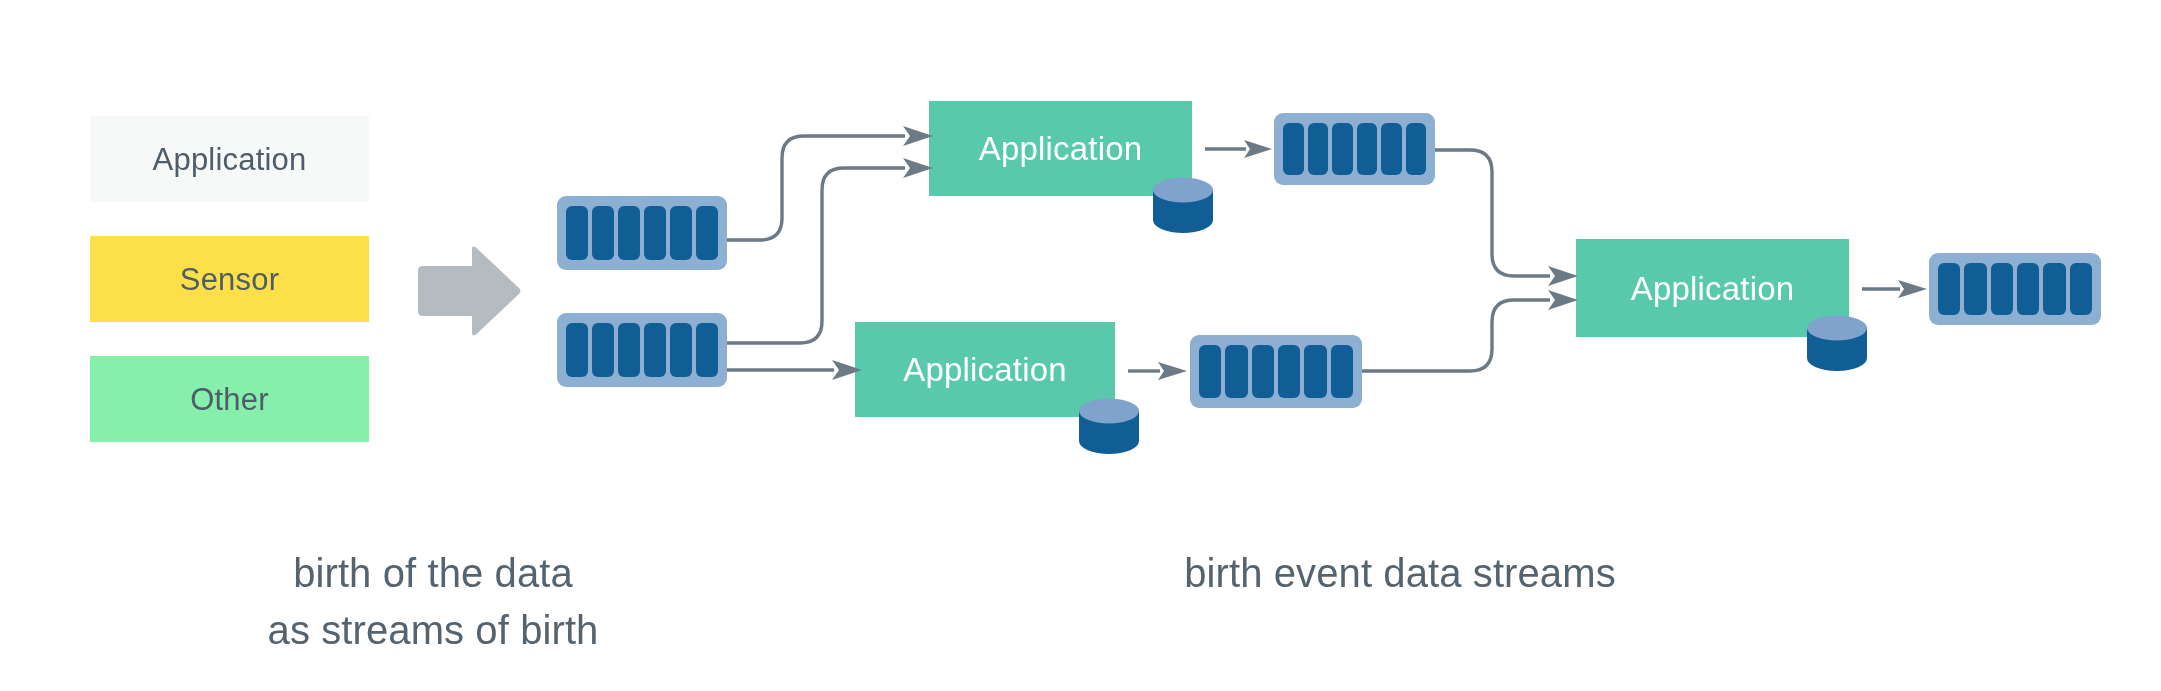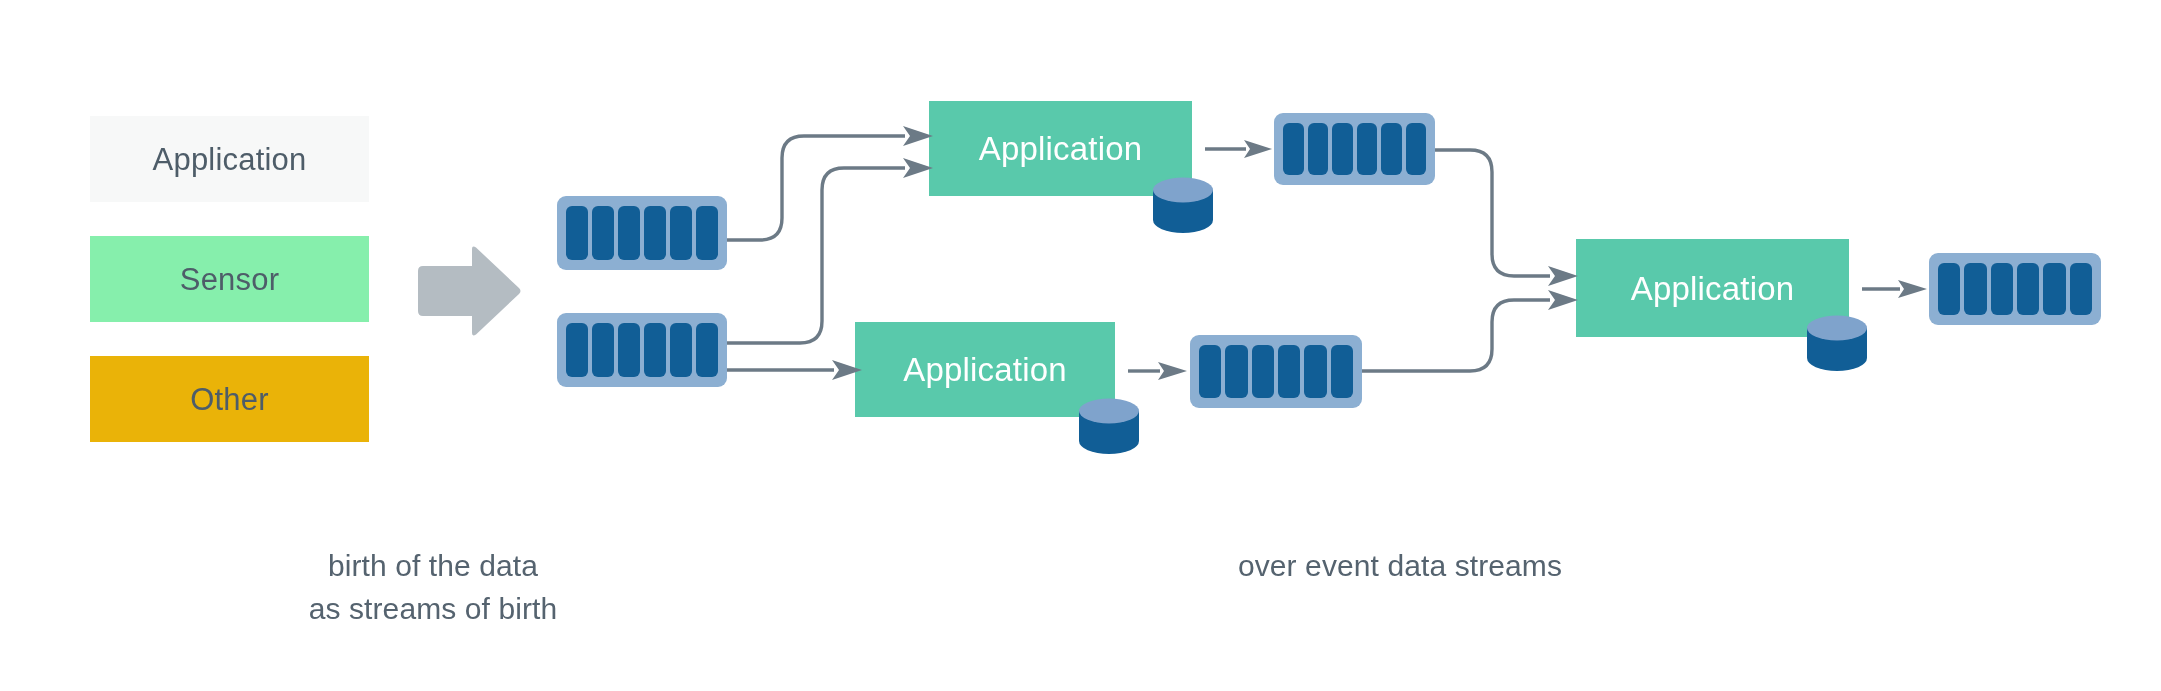--- a/index.html
+++ b/index.html
@@ -101,40 +101,40 @@
   #connectors polygon.head {
     fill: #6c7a86;
     stroke: none;
   }
 
   
   .caption {
     position: absolute;
     text-align: center;
     color: #55636f;
-    font-size: 30px;
+    font-size: 40px;
     line-height: 1.42;
     font-weight: 400;
     letter-spacing: 0.1px;
   }
 </style>
 </head>
 <body>
 
 <div id="canvas" style="background: rgb(255, 255, 255);">
 
   <div class="source-box" style="left: 90px; top: 116px; width: 279px; height: 86px; background: rgb(247, 248, 248);">
     <span class="source-label" style="color: rgb(78, 93, 105);">Application</span>
   </div>
 
-  <div class="source-box" style="left: 90px; top: 236px; width: 279px; height: 86px; background: #86efac;">
+  <div class="source-box" style="left: 90px; top: 236px; width: 279px; height: 86px; background: #fde047;">
     <span class="source-label" style="color: rgb(78, 93, 105);">Sensor</span>
   </div>
 
-  <div class="source-box" style="left: 90px; top: 356px; width: 279px; height: 86px; background: #eab308;">
+  <div class="source-box" style="left: 90px; top: 356px; width: 279px; height: 86px; background: #86efac;">
     <span class="source-label" style="color: rgb(78, 93, 105);">Other</span>
   </div>
 
   <div class="block-arrow" style="left:414px; top:245px; width:110px; height:92px;">
     <svg width="110" height="92" viewBox="0 0 110 92" aria-hidden="true">
       <path d="M4 26 q0 -5 5 -5 L58 21 L58 4 q0 -4 4 -1.5 L105 43 q3 3 0 6 L62 89.5 q-4 2.5 -4 -1.5 L58 71 L9 71 q-5 0 -5 -5 Z" fill="#b4bcc2"></path>
     </svg>
   </div>
 
   <div class="stream" style="left: 557px; top: 196px; width: 170px; height: 74px; padding: 0px 9px; background: rgb(140, 175, 210);">
@@ -238,16 +238,16 @@
     <path d="M1862 289 L1900 289"></path>
     <polygon class="head" points="1898,280 1927,289 1898,298 1904,289"></polygon>
   </svg>
 
   <div class="caption" style="left:183px; top:545px; width:500px;">
     <div>birth of the data</div>
     <div>as streams of birth</div>
   </div>
 
   <div class="caption" style="left:1130px; top:545px; width:540px;">
-    <div>over event data streams</div>
+    <div>birth event data streams</div>
   </div>
 
 </div>
 
 </body></html>

